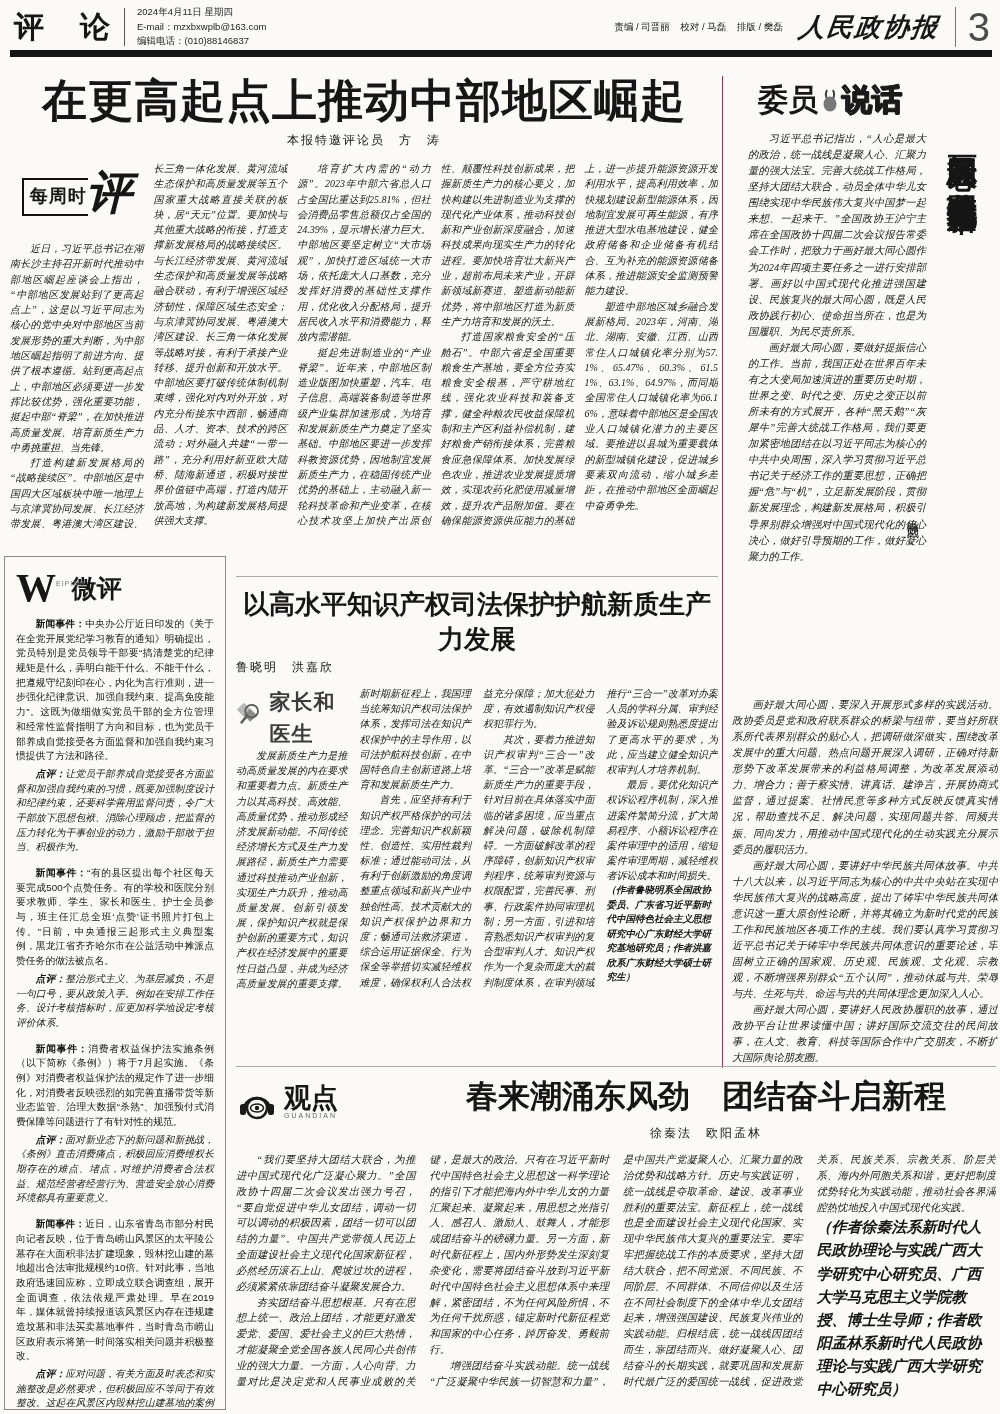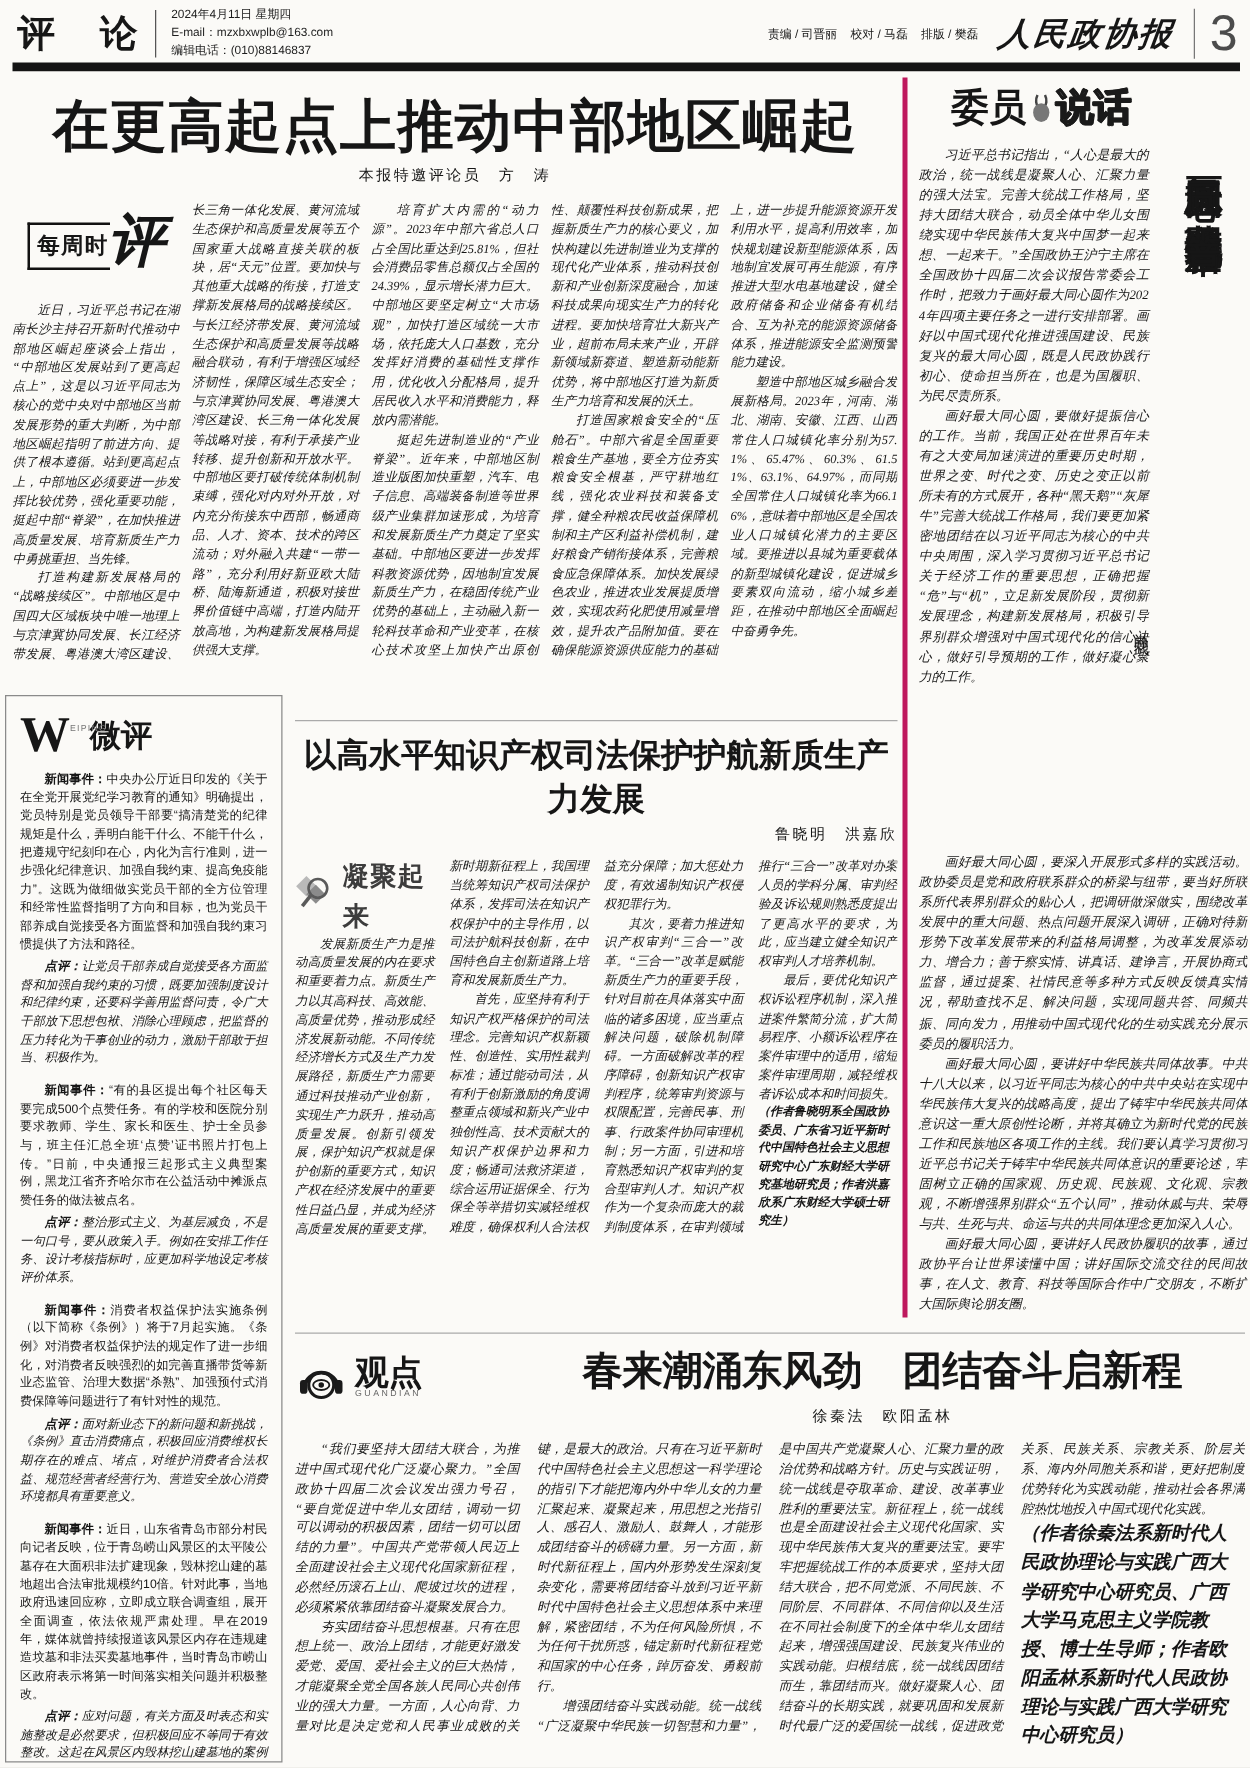--- a/index.html
+++ b/index.html
@@ -38,43 +38,43 @@
   .ma-body { height:378px; column-count:5; column-gap:10px; overflow:hidden;
              font-size:10px; line-height:1.53; }
   .mweekly { break-inside:avoid; height:72px; display:flex; align-items:center;
              justify-content:center; margin-bottom:8px; }
   .mw-bracket { border:2.5px solid #111; border-right:none; padding:3px 1px 3px 6px;
                 font-weight:900; font-size:18px; letter-spacing:1px; }
   .mw-ping { font-size:46px; font-weight:bold; font-style:italic; margin-left:-2px;
              position:relative; top:-4px; }
 
   
-  .weiyuan { position:absolute; left:722px; top:62px; width:276px; height:992px;
-             border-left:4px solid #be185d; padding-left:9px; box-sizing:border-box; overflow:hidden; }
+  .weiyuan { position:absolute; left:722px; top:76px; width:276px; height:992px;
+             border-left:1px solid #be185d; padding-left:9px; box-sizing:border-box; overflow:hidden; }
   .wy-logo { width:196px; display:flex; align-items:center; justify-content:center;
              gap:3px; margin:4px 0 10px; }
   .wy-logo-solid { font-size:30px; font-weight:900; font-family:"Liberation Sans", sans-serif; }
   .wy-logo-outline { font-size:30px; font-weight:900; color:#fff;
                      font-family:"Liberation Sans", sans-serif;
                      -webkit-text-stroke:1.2px #1a1a1a;
                      text-shadow:1px 0 #1a1a1a,-1px 0 #1a1a1a,0 1px #1a1a1a,0 -1px #1a1a1a; }
-  .wy-top { display:flex; height:560px; overflow:hidden; }
+  .wy-top { display:flex; height:560px; overflow:hidden;margin-left:16px; }
   .wy-text-col { width:184px; font-size:10.3px; line-height:1.56; }
   .wy-head-col { margin-left:auto; position:relative; width:72px; }
   .wy-vert-headline { writing-mode:vertical-rl; font-size:30px; font-weight:900;
                       letter-spacing:1px; line-height:72px; height:560px; margin:0; }
   .wy-author { position:absolute; writing-mode:vertical-rl; font-size:12px;
                left:-22px; top:380px; letter-spacing:3px; }
   .wy-bottom { margin-top:6px; font-size:10.3px; line-height:1.56; }
 
   
   .jingzhun { position:absolute; left:236px; top:576px; width:482px; height:476px;
               border-top:1px solid #aaa; box-sizing:border-box; overflow:hidden; }
   .jz-headline { margin:10px 0 2px; text-align:center; font-size:26px; font-weight:900; }
-  .jz-byline { text-align:right; font-size:12px; margin-bottom:10px; letter-spacing:2px; }
+  .jz-byline { text-align:left; font-size:12px; margin-bottom:10px; letter-spacing:2px; }
   .jz-body { height:388px; column-count:4; column-gap:12px; overflow:hidden;
              font-size:10px; line-height:1.52; }
   .jz-logo { break-inside:avoid; height:56px; display:flex; align-items:center; gap:5px;
              margin-bottom:6px; }
   .jz-logo-en { font-size:5.5px; letter-spacing:1px; color:#8a8a8a;
                 font-family:"Liberation Sans", sans-serif; }
   .jz-logo-cn { font-size:21px; font-weight:900; color:#3c3c3c;
                 font-family:"Liberation Sans", sans-serif; letter-spacing:1px; }
   .jz-attr { font-size:9.5px; text-align:left; text-indent:0; }
 
@@ -178,21 +178,21 @@
     <div class="jz-body kai">
       <div class="jz-logo">
         <svg width="40" height="38" viewBox="0 0 40 38">
           <rect x="4" y="6" width="14" height="14" fill="#b9b9b9" transform="rotate(45 11 13)"></rect>
           <rect x="14" y="14" width="13" height="13" fill="#8b8b8b" transform="rotate(45 20 20)"></rect>
           <circle cx="22" cy="15" r="9" fill="none" stroke="#5a5a5a" stroke-width="2.5"></circle>
           <line x1="15" y1="22" x2="7" y2="32" stroke="#5a5a5a" stroke-width="3.5"></line>
         </svg>
         <span class="gd-logo-text">
           <span class="jz-logo-en">JINGZHUNJIANYAN</span>
-          <span class="jz-logo-cn">凝聚起来</span>
+          <span class="jz-logo-cn">家长和医生</span>
         </span>
       </div>
       <span><p>发展新质生产力是推动高质量发展的内在要求和重要着力点。新质生产力以其高科技、高效能、高质量优势，推动形成经济发展新动能。不同传统经济增长方式及生产力发展路径，新质生产力需要通过科技推动产业创新，实现生产力跃升，推动高质量发展。创新引领发展，保护知识产权就是保护创新的重要方式，知识产权在经济发展中的重要性日益凸显，并成为经济高质量发展的重要支撑。新时期新征程上，我国理当统筹知识产权司法保护体系，发挥司法在知识产权保护中的主导作用，以司法护航科技创新，在中国特色自主创新道路上培育和发展新质生产力。</p><p>首先，应坚持有利于知识产权严格保护的司法理念。完善知识产权新颖性、创造性、实用性裁判标准；通过能动司法，从有利于创新激励的角度调整重点领域和新兴产业中独创性高、技术贡献大的知识产权保护边界和力度；畅通司法救济渠道，综合运用证据保全、行为保全等举措切实减轻维权难度，确保权利人合法权益充分保障；加大惩处力度，有效遏制知识产权侵权犯罪行为。</p><p>其次，要着力推进知识产权审判“三合一”改革。“三合一”改革是赋能新质生产力的重要手段，针对目前在具体落实中面临的诸多困境，应当重点解决问题，破除机制障碍。一方面破解改革的程序障碍，创新知识产权审判程序，统筹审判资源与权限配置，完善民事、刑事、行政案件协同审理机制；另一方面，引进和培育熟悉知识产权审判的复合型审判人才。知识产权作为一个复杂而庞大的裁判制度体系，在审判领域推行“三合一”改革对办案人员的学科分属、审判经验及诉讼规则熟悉度提出了更高水平的要求，为此，应当建立健全知识产权审判人才培养机制。</p><p>最后，要优化知识产权诉讼程序机制，深入推进案件繁简分流，扩大简易程序、小额诉讼程序在案件审理中的适用，缩短案件审理周期，减轻维权者诉讼成本和时间损失。</p></span>
       <p class="attribution jz-attr">（作者鲁晓明系全国政协委员、广东省习近平新时代中国特色社会主义思想研究中心广东财经大学研究基地研究员；作者洪嘉欣系广东财经大学硕士研究生）</p>
     </div>
   </div>
 
   <div class="weiping">
     <div class="wp-logo">
       <span class="wp-w">W</span>

